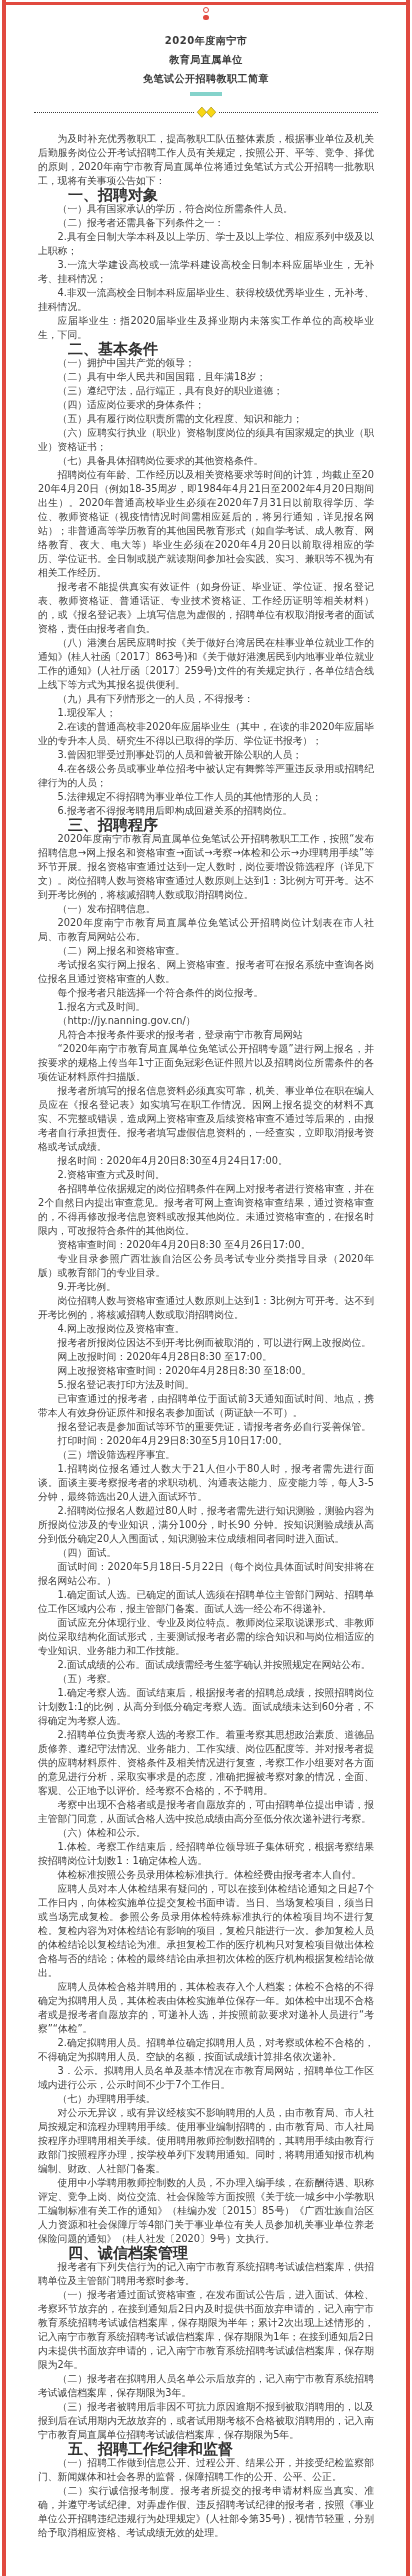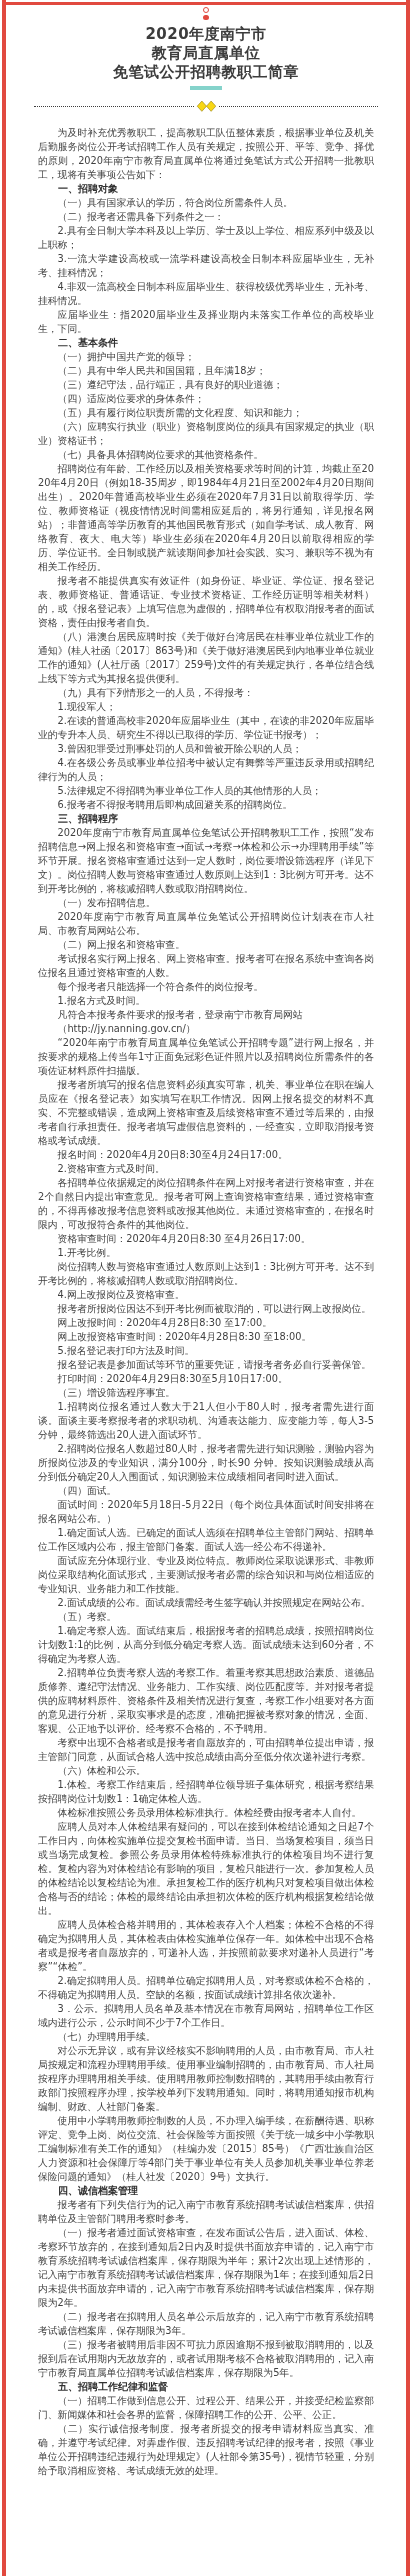--- a/index.html
+++ b/index.html
@@ -11,32 +11,32 @@
   .strip.right{right:2.1px;top:0;bottom:0;width:4.1px;}
   .strip.top{left:2.1px;right:2.1px;top:1.5px;height:3.6px;}
 
   .inner{position:relative;padding:0 38px;box-sizing:border-box;}
 
   
   .ornament{margin-top:7.2px;display:flex;flex-direction:column;align-items:center;}
   .dot-ring{width:4.1px;height:4.1px;border:1.5px solid var(--red,#e1493f);border-radius:50%;}
   .dot-fill{width:5.7px;height:5.7px;background:var(--red,#e1493f);border-radius:50%;margin-top:1.5px;}
 
-  .title{margin:5px 0 0 0;text-align:center;font-size:15px;line-height:19px;font-weight:700;color:#3c3c3c;letter-spacing:0.5px;}
+  .title{margin:11px 0 0 0;text-align:center;font-size:10px;line-height:19px;font-weight:700;color:#3c3c3c;letter-spacing:0.5px;}
   .teal-bar{width:32px;height:4.1px;background:var(--teal,#85d3cb);margin:3.1px auto 0 auto;}
 
   .divider{position:relative;height:13.4px;}
   .divider.flowtop{margin-top:10.3px;}
   .divider .dotline{position:absolute;left:-4.1px;right:-4.1px;top:6.2px;border-top:1px dotted #3d3d3d;}
   .divider .gems{position:absolute;left:50%;top:0.5px;transform:translateX(-50%);background:#ffffff;padding:0 1.5px;line-height:0;}
   .divider svg{display:block;}
 
   .content{margin-top:13px;}
   .para{margin:0;font-size:9.8px;line-height:14px;text-align:justify;text-indent:2em;word-break:break-all;}
-  .heading{margin:0;font-size:10px;line-height:14px;font-weight:700;color:#323232;text-indent:2em;}
+  .heading{margin:0;font-size:15px;line-height:14px;font-weight:700;color:#323232;text-indent:2em;}
 </style>
 </head>
 <body>
 
 <div class="page" style="--red: #e1493f; --teal: #85d3cb; --gold: #f8d714; --text: #3f3f3f;">
   <div class="strip left"></div>
   <div class="strip right"></div>
   <div class="strip top"></div>
 
   <div class="inner">
@@ -93,35 +93,37 @@
         <p class="para">5.法律规定不得招聘为事业单位工作人员的其他情形的人员；</p>
         <p class="para">6.报考者不得报考聘用后即构成回避关系的招聘岗位。</p>
         <p class="heading">三、招聘程序</p>
         <p class="para">2020年度南宁市教育局直属单位免笔试公开招聘教职工工作，按照“发布招聘信息→网上报名和资格审查→面试→考察→体检和公示→办理聘用手续”等环节开展。报名资格审查通过达到一定人数时，岗位要增设筛选程序（详见下文）。岗位招聘人数与资格审查通过人数原则上达到1：3比例方可开考。达不到开考比例的，将核减招聘人数或取消招聘岗位。</p>
         <p class="para">（一）发布招聘信息。</p>
         <p class="para">2020年度南宁市教育局直属单位免笔试公开招聘岗位计划表在市人社局、市教育局网站公布。</p>
         <p class="para">（二）网上报名和资格审查。</p>
         <p class="para">考试报名实行网上报名、网上资格审查。报考者可在报名系统中查询各岗位报名且通过资格审查的人数。</p>
         <p class="para">每个报考者只能选择一个符合条件的岗位报考。</p>
         <p class="para">1.报名方式及时间。</p>
+        <p class="para">（http://jy.nanning.gov.cn/）</p>
         <p class="para">凡符合本报考条件要求的报考者，登录南宁市教育局网站</p>
-        <p class="para">（http://jy.nanning.gov.cn/）</p>
         <p class="para">“2020年南宁市教育局直属单位免笔试公开招聘专题”进行网上报名，并按要求的规格上传当年1寸正面免冠彩色证件照片以及招聘岗位所需条件的各项佐证材料原件扫描版。</p>
         <p class="para">报考者所填写的报名信息资料必须真实可靠，机关、事业单位在职在编人员应在《报名登记表》如实填写在职工作情况。因网上报名提交的材料不真实、不完整或错误，造成网上资格审查及后续资格审查不通过等后果的，由报考者自行承担责任。报考者填写虚假信息资料的，一经查实，立即取消报考资格或考试成绩。</p>
         <p class="para">报名时间：2020年4月20日8:30至4月24日17:00。</p>
         <p class="para">2.资格审查方式及时间。</p>
         <p class="para">各招聘单位依据规定的岗位招聘条件在网上对报考者进行资格审查，并在2个自然日内提出审查意见。报考者可网上查询资格审查结果，通过资格审查的，不得再修改报考信息资料或改报其他岗位。未通过资格审查的，在报名时限内，可改报符合条件的其他岗位。</p>
         <p class="para">资格审查时间：2020年4月20日8:30 至4月26日17:00。</p>
-        <p class="para">1.开考比例。</p>
+        <p class="para">专业目录参照广西壮族自治区公务员考试专业分类指导目录（2020年版）或教育部门的专业目录。</p>
+        <p class="para">9.开考比例。</p>
         <p class="para">岗位招聘人数与资格审查通过人数原则上达到1：3比例方可开考。达不到开考比例的，将核减招聘人数或取消招聘岗位。</p>
         <p class="para">4.网上改报岗位及资格审查。</p>
         <p class="para">报考者所报岗位因达不到开考比例而被取消的，可以进行网上改报岗位。</p>
         <p class="para">网上改报时间：2020年4月28日8:30 至17:00。</p>
         <p class="para">网上改报资格审查时间：2020年4月28日8:30 至18:00。</p>
         <p class="para">5.报名登记表打印方法及时间。</p>
+        <p class="para">已审查通过的报考者，由招聘单位于面试前3天通知面试时间、地点，携带本人有效身份证原件和报名表参加面试（两证缺一不可）。</p>
         <p class="para">报名登记表是参加面试等环节的重要凭证，请报考者务必自行妥善保管。</p>
         <p class="para">打印时间：2020年4月29日8:30至5月10日17:00。</p>
         <p class="para">（三）增设筛选程序事宜。</p>
         <p class="para">1.招聘岗位报名通过人数大于21人但小于80人时，报考者需先进行面谈。面谈主要考察报考者的求职动机、沟通表达能力、应变能力等，每人3-5分钟，最终筛选出20人进入面试环节。</p>
         <p class="para">2.招聘岗位报名人数超过80人时，报考者需先进行知识测验，测验内容为所报岗位涉及的专业知识，满分100分，时长90 分钟。按知识测验成绩从高分到低分确定20人入围面试，知识测验末位成绩相同者同时进入面试。</p>
         <p class="para">（四）面试。</p>
         <p class="para">面试时间：2020年5月18日-5月22日（每个岗位具体面试时间安排将在报名网站公布。）</p>
         <p class="para">1.确定面试人选。已确定的面试人选须在招聘单位主管部门网站、招聘单位工作区域内公布，报主管部门备案。面试人选一经公布不得递补。</p>
         <p class="para">面试应充分体现行业、专业及岗位特点。教师岗位采取说课形式、非教师岗位采取结构化面试形式，主要测试报考者必需的综合知识和与岗位相适应的专业知识、业务能力和工作技能。</p>
         <p class="para">2.面试成绩的公布。面试成绩需经考生签字确认并按照规定在网站公布。</p>

